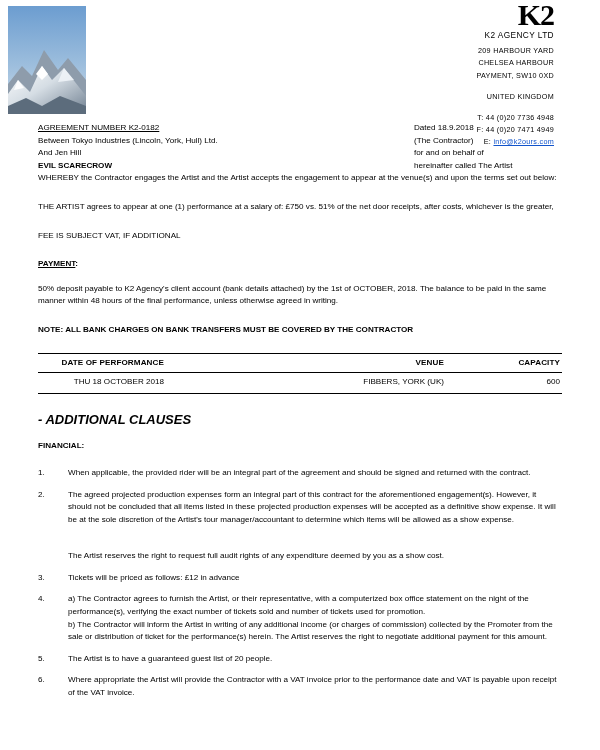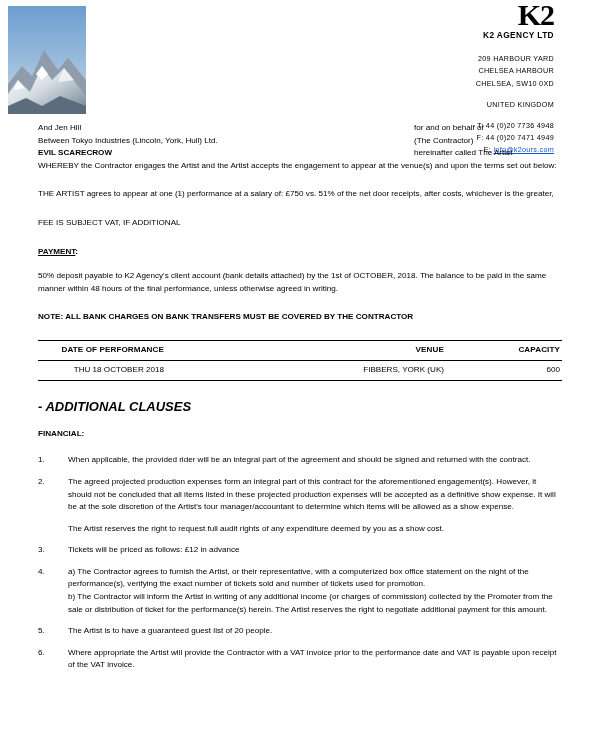--- a/index.html
+++ b/index.html
@@ -52,23 +52,23 @@
   .k2-logo {
     font-family: "Liberation Serif", serif;
     font-size: 30px;
     font-weight: bold;
     letter-spacing: -1px;
     line-height: 26px;
     margin-bottom: 1px;
   }
   .k2-name {
     font-size: 8.3px;
-    font-weight: bold;
+    font-weight: normal;
     letter-spacing: 0.4px;
-    margin-bottom: 12px;
+    margin-bottom: 4px;
   }
   .addr-line { white-space: nowrap; }
   .gap-sm { height: 9px; }
   .contact-line { white-space: nowrap; }
   .email-link {
     color: #1154cc;
     text-decoration: underline;
   }
 
   
@@ -135,21 +135,21 @@
   .clause .num {
     width: 30px;
     flex: 0 0 30px;
     font-size: 8.1px;
   }
   .clause .txt {
     flex: 1 1 auto;
     font-size: 8.1px;
     line-height: 12.6px;
   }
-  .clause .txt p + p { margin-top: 9px; }
+  .clause .txt p + p { margin-top: 24px; }
   .section-head {
     font-weight: bold;
     font-size: 8.1px;
   }
   .hdr-italic-bold {
     font-weight: bold;
     font-style: italic;
     font-size: 13px;
   }
 </style>
@@ -182,43 +182,47 @@
         <path d="M10 74 L16 82 L6 84 Z" fill="#ffffff" opacity="0.85"></path>
         <path d="M56 62 L66 74 L50 76 Z" fill="#eef3f7" opacity="0.9"></path>
       </svg>
     </div>
 
     <div class="letterhead">
       <div class="k2-logo">K2</div>
       <div class="k2-name">K2 AGENCY LTD</div>
       <div class="addr-line">209 HARBOUR YARD</div>
       <div class="addr-line">CHELSEA HARBOUR</div>
-      <div class="addr-line">CHELSEA, SW10 0XD</div>
+      <div class="addr-line">PAYMENT, SW10 0XD</div>
       <div class="gap-sm"></div>
       <div class="addr-line">UNITED KINGDOM</div>
       <div class="gap-sm"></div>
       <div class="contact-line">T: 44   (0)20  7736  4948</div>
       <div class="contact-line">F: 44   (0)20  7471  4949</div>
       <div class="contact-line">
         <span>E: </span><a class="email-link" href="#">info@k2ours.com</a>
       </div>
     </div>
   </div>
 
   <div class="content">
 
+    <div class="row-two">
+      <div class="left ul">AGREEMENT NUMBER K2-0182</div>
+      <div class="right">Dated 18.9.2018</div>
+    </div>
+
+    <div class="row-two">
+      <div class="left">Between Tokyo Industries (Lincoln, York, Hull) Ltd.</div>
+      <div class="right">(The Contractor)</div>
+    </div>
 
     <div class="row-two">
       <div class="left">And Jen Hill</div>
       <div class="right">for and on behalf of</div>
-    </div>
-
-    <div class="row-two">
-      <div class="left">Between Tokyo Industries (Lincoln, York, Hull) Ltd.</div>
-      <div class="right">(The Contractor)</div>
     </div>
 
     <div class="row-two">
       <div class="left b">EVIL SCARECROW</div>
       <div class="right">hereinafter called The Artist</div>
     </div>
 
     <p class="para">WHEREBY the Contractor engages the Artist and the Artist accepts the engagement to appear at the venue(s) and upon the terms set out below:</p>
 
     <div class="sp16"></div>

